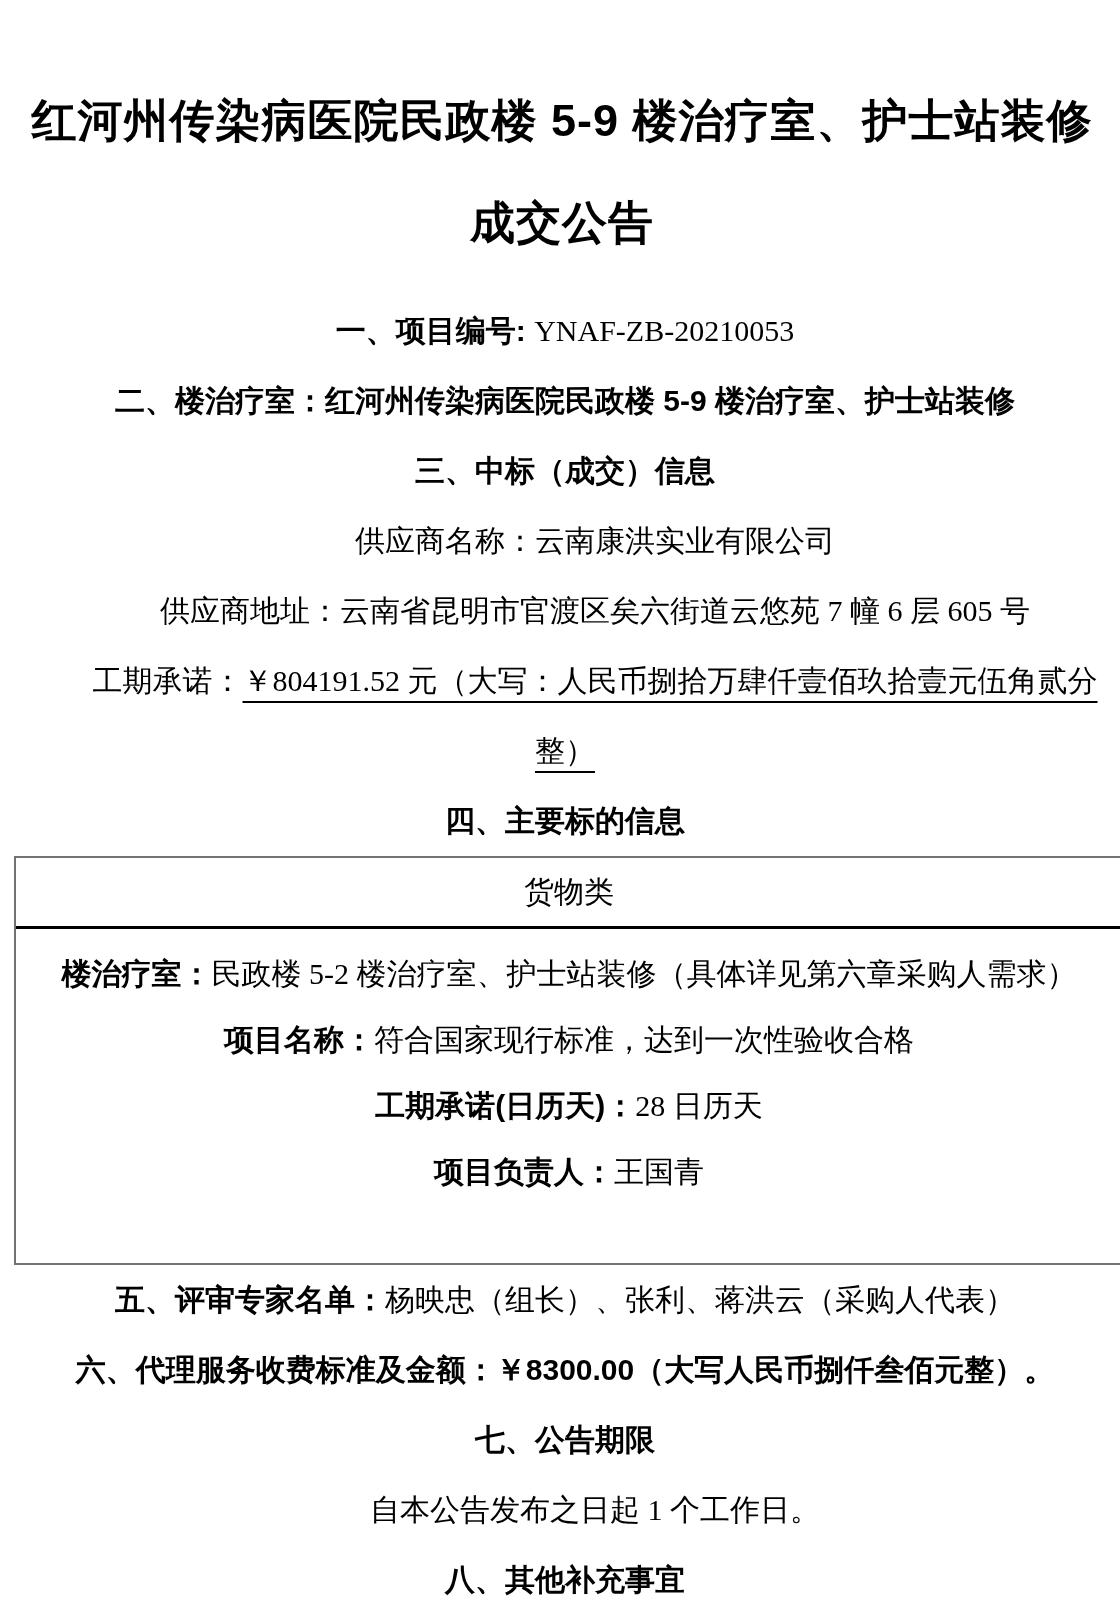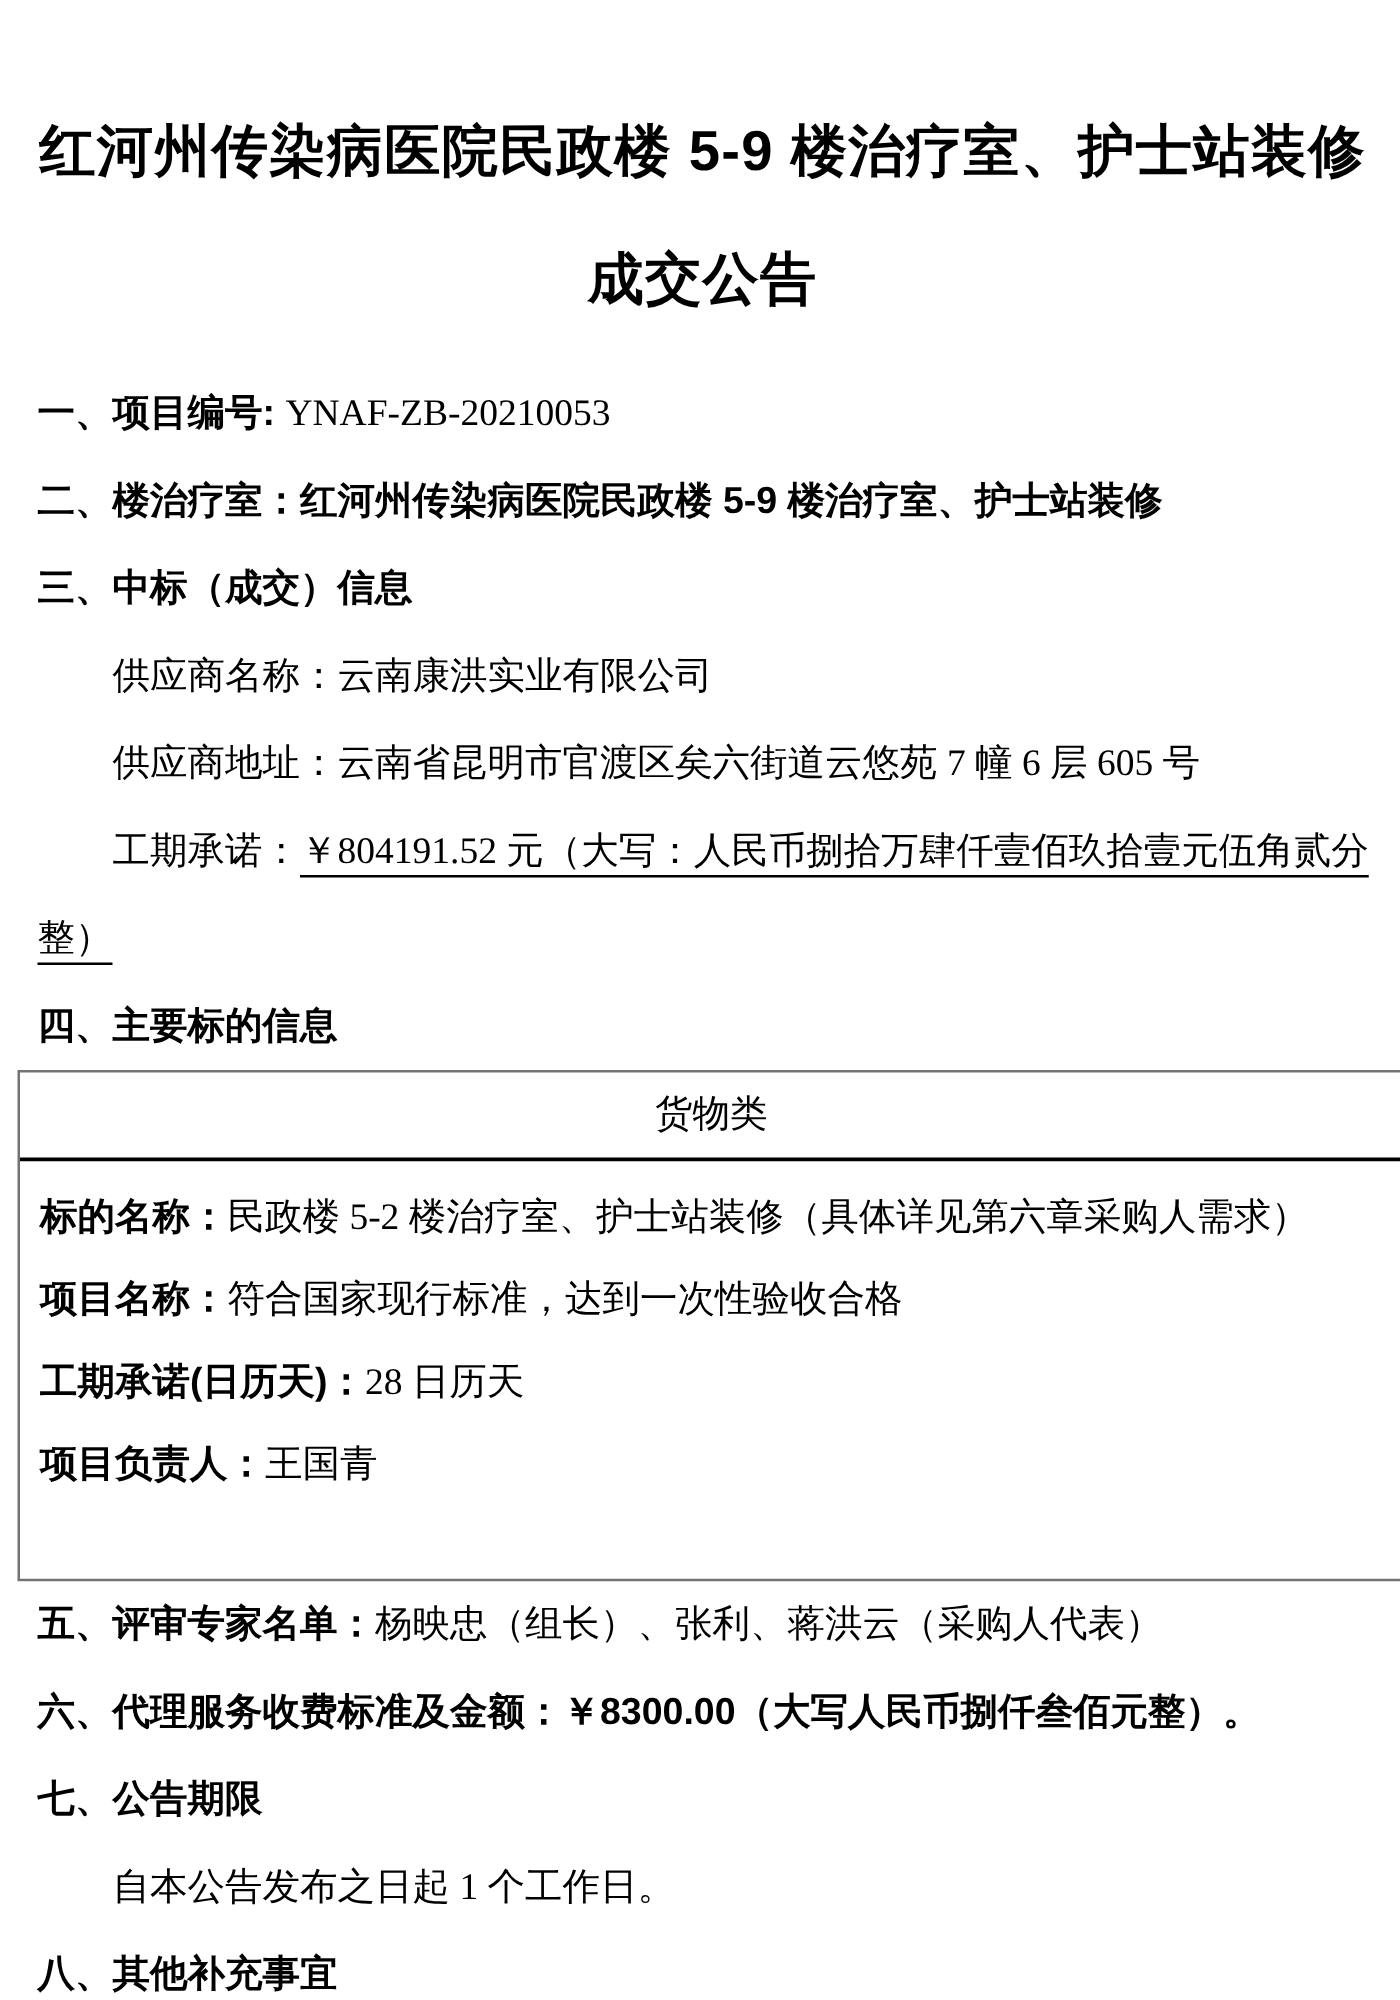--- a/index.html
+++ b/index.html
@@ -36,20 +36,21 @@
     letter-spacing: 1px;
   }
   .sections {
     margin-top: 22px;
     font-size: 30px;
   }
   .sections p {
     margin: 0;
     line-height: 70px;
     white-space: normal;
+    text-align: center;
   }
   .indent {
     text-indent: 60px;
   }
   .amount-underline {
     text-decoration: underline;
     text-decoration-thickness: 2px;
     text-underline-offset: 10px;
   }
   .subject-table {
@@ -91,21 +92,21 @@
 
     <p class="fang indent">供应商地址：云南省昆明市官渡区矣六街道云悠苑 7 幢 6 层 605 号</p>
 
     <p class="fang indent"><span>工期承诺：</span><span class="amount-underline">￥804191.52 元（大写：人民币捌拾万肆仟壹佰玖拾壹元伍角贰分整） </span></p>
 
     <p class="hei">四、主要标的信息</p>
 
     <div class="subject-table">
       <div class="thead fang">货物类</div>
       <div class="tbody">
-        <p><span class="hei">标的名称：</span><span class="fang">民政楼 5-2 楼治疗室、护士站装修（具体详见第六章采购人需求）</span></p>
+        <p><span class="hei">楼治疗室：</span><span class="fang">民政楼 5-2 楼治疗室、护士站装修（具体详见第六章采购人需求）</span></p>
         <p><span class="hei">项目名称：</span><span class="fang">符合国家现行标准，达到一次性验收合格</span></p>
         <p><span class="hei">工期承诺(日历天)：</span><span class="fang">28 日历天</span></p>
         <p><span class="hei">项目负责人：</span><span class="fang">王国青</span></p>
       </div>
     </div>
 
     <p><span class="hei">五、评审专家名单：</span><span class="fang">杨映忠（组长）、张利、蒋洪云（采购人代表）</span></p>
 
     <p class="hei"><span>六、代理服务收费标准及金额：</span><span>￥8300.00（大写人民币捌仟叁佰元整）。</span></p>
 

